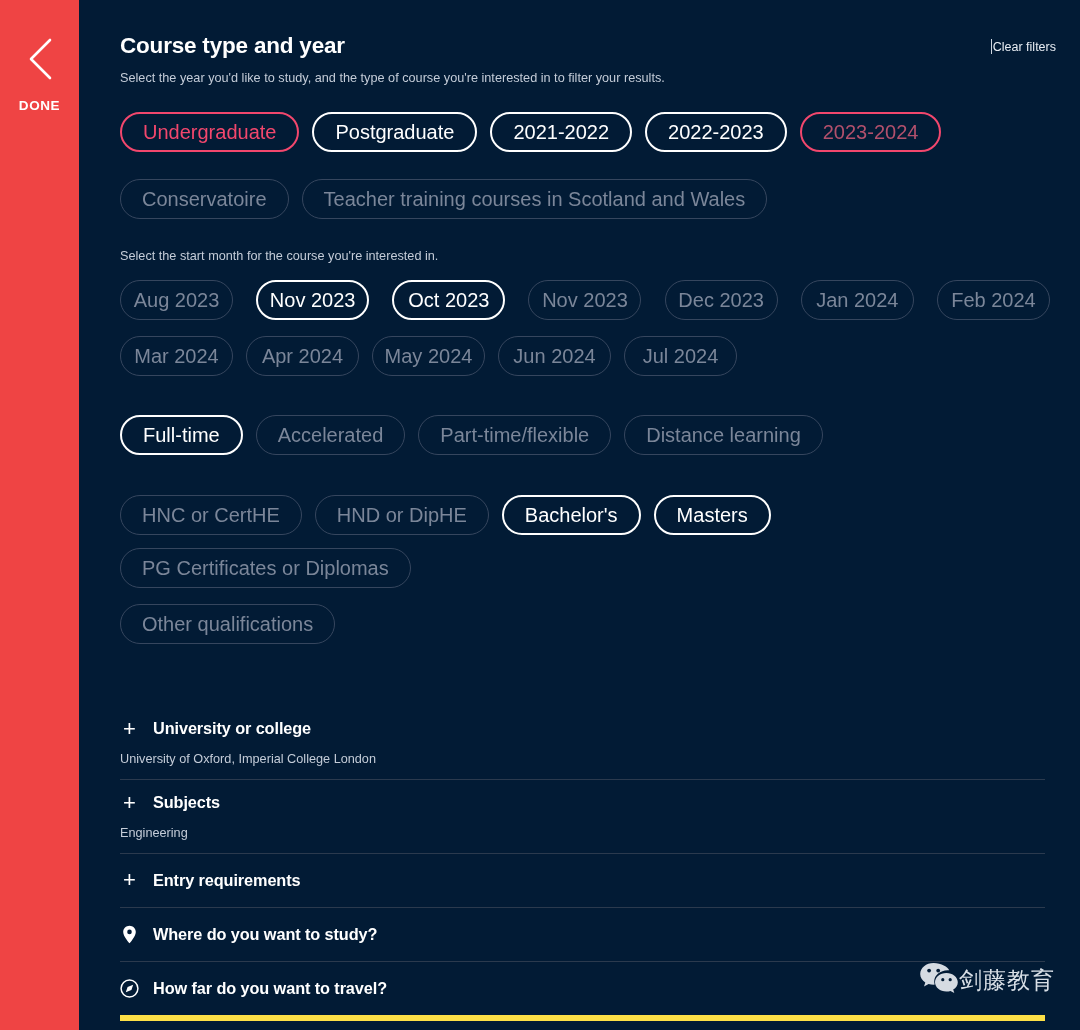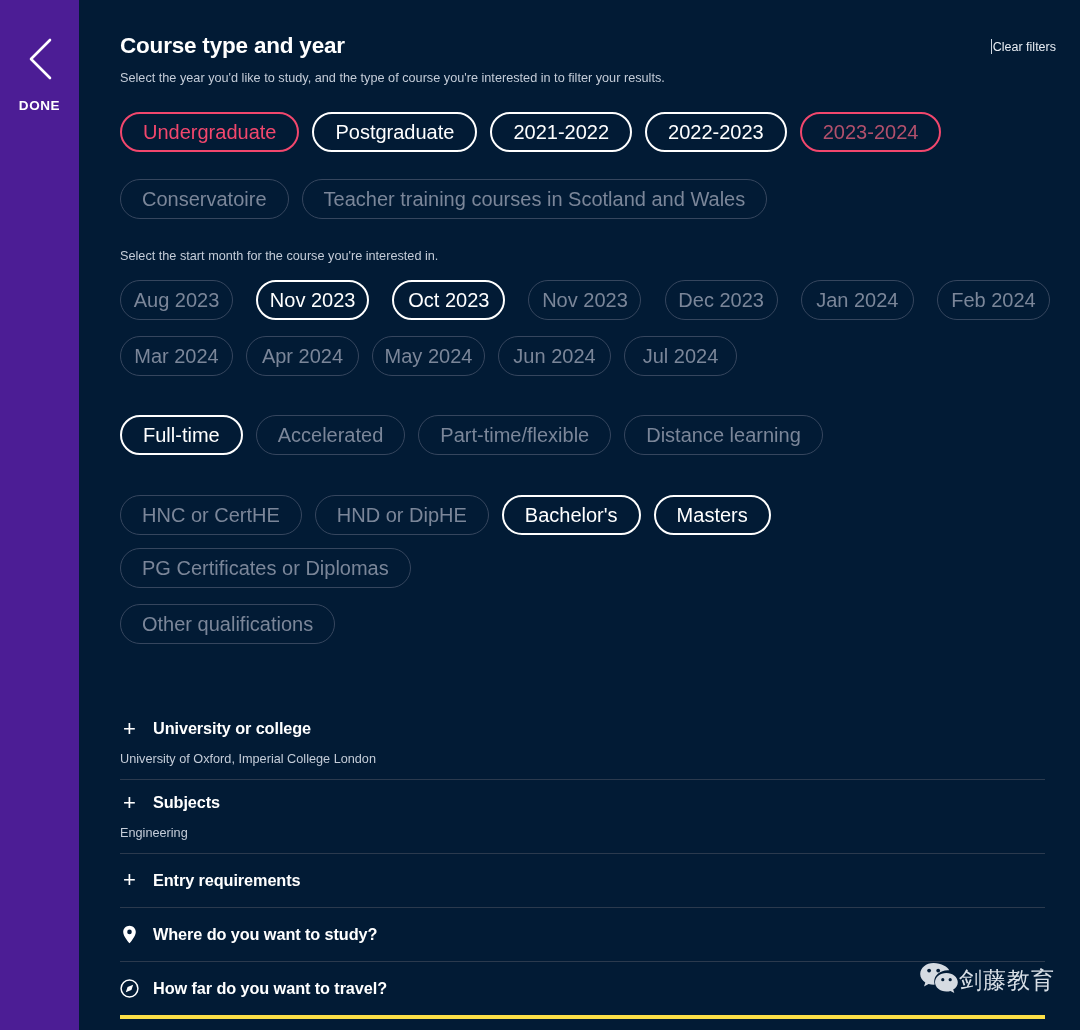--- a/index.html
+++ b/index.html
@@ -16,21 +16,21 @@
     width: 1080px;
     height: 1030px;
     display: flex;
     background: #021b35;
   }
 
   
   .rail {
     width: 79px;
     flex: 0 0 79px;
-    background: #4c1d95;
+    background: #ef4444;
     display: flex;
     flex-direction: column;
     align-items: center;
     padding-top: 36px;
     cursor: pointer;
   }
   .rail-chevron {
     width: 34px;
     height: 46px;
     position: relative;
@@ -143,21 +143,21 @@
 
   
   .accordion {
     margin-top: 62px;
     width: 925px;
   }
   .acc-item {
     border-bottom: 1px solid #2b3a4e;
     padding: 0 0 0 0;
   }
-  .acc-item:last-child { border-bottom: 4px solid #fde047; }
+  .acc-item:last-child { border-bottom: 6px solid #fde047; }
   .acc-head {
     display: flex;
     align-items: center;
     gap: 14px;
     height: 46px;
     cursor: pointer;
   }
   .acc-icon {
     width: 19px;
     display: flex;

